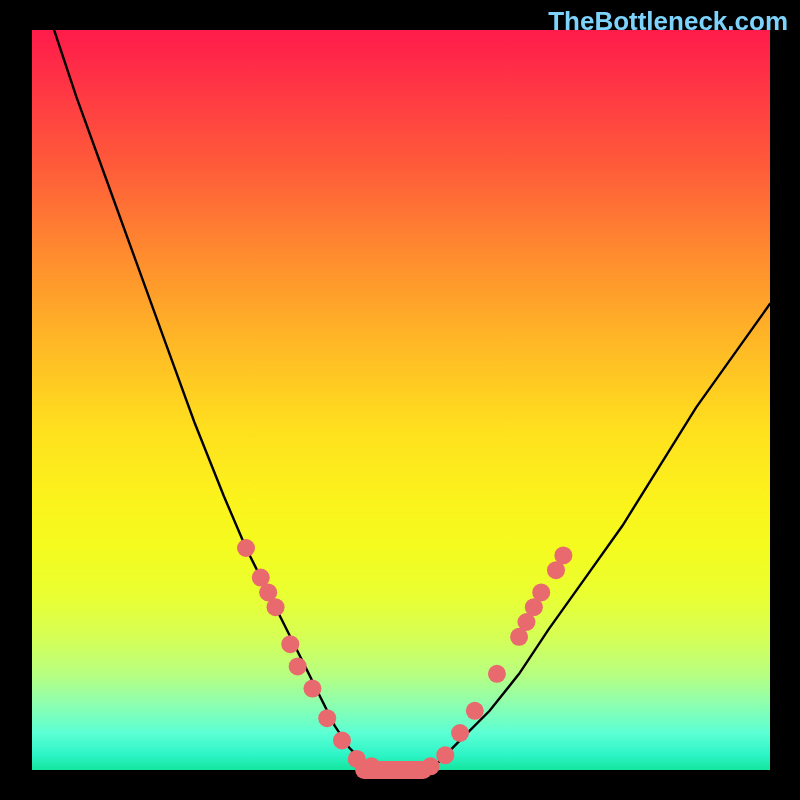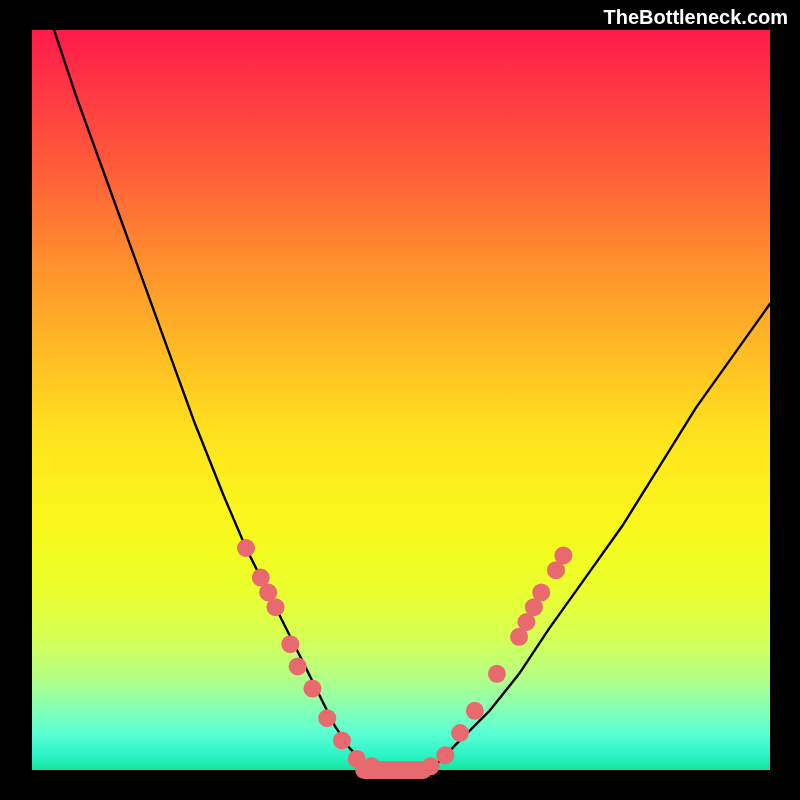--- a/index.html
+++ b/index.html
@@ -38,23 +38,23 @@
       #5cffd4 95%,
       #2cf4c6 98%,
       #14e59d 100%
     );
   }
   .watermark {
     position: absolute;
     top: 6px;
     right: 12px;
     font-family: Arial, Helvetica, sans-serif;
-    font-size: 20px;
+    font-size: 26px;
     font-weight: 600;
-    color: #ffffff;
+    color: #7dd3fc;
     letter-spacing: 0px;
   }
   svg.curve {
     position: absolute;
     left: 0;
     top: 0;
     width: 738px;
     height: 740px;
     overflow: visible;
   }

